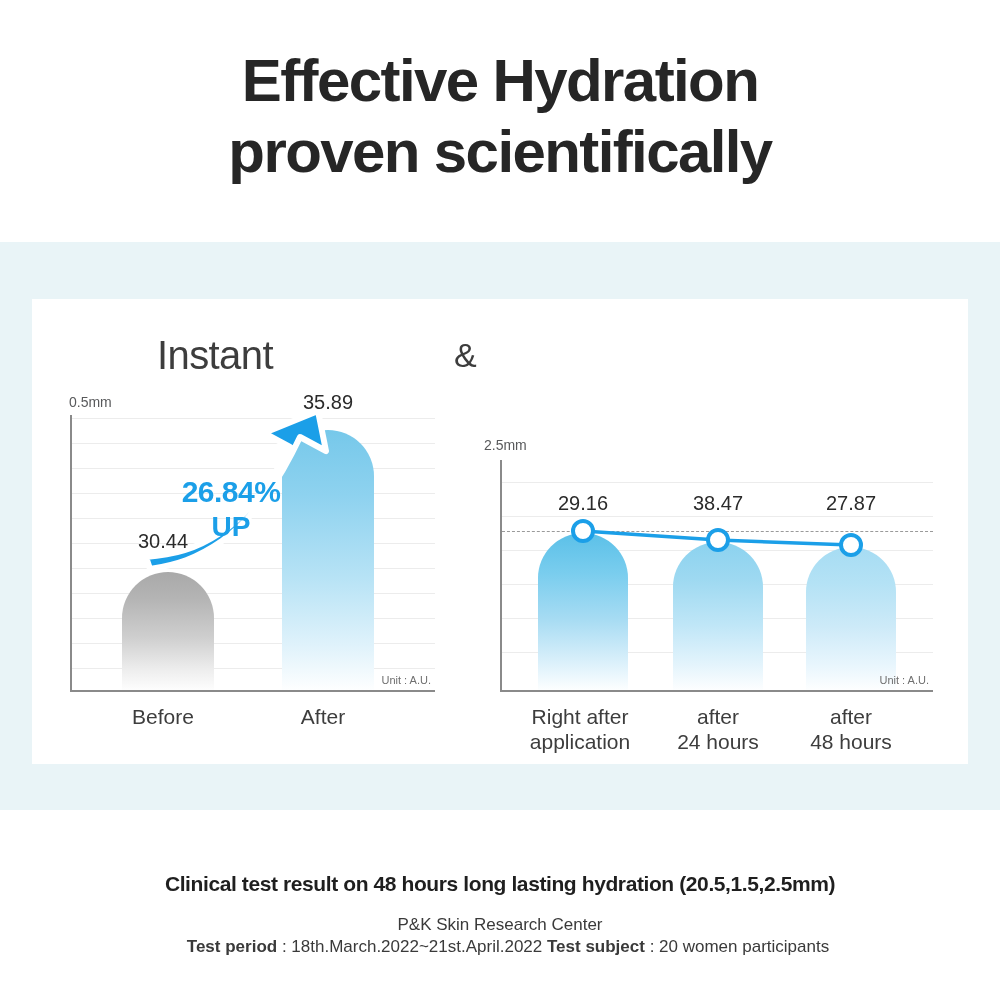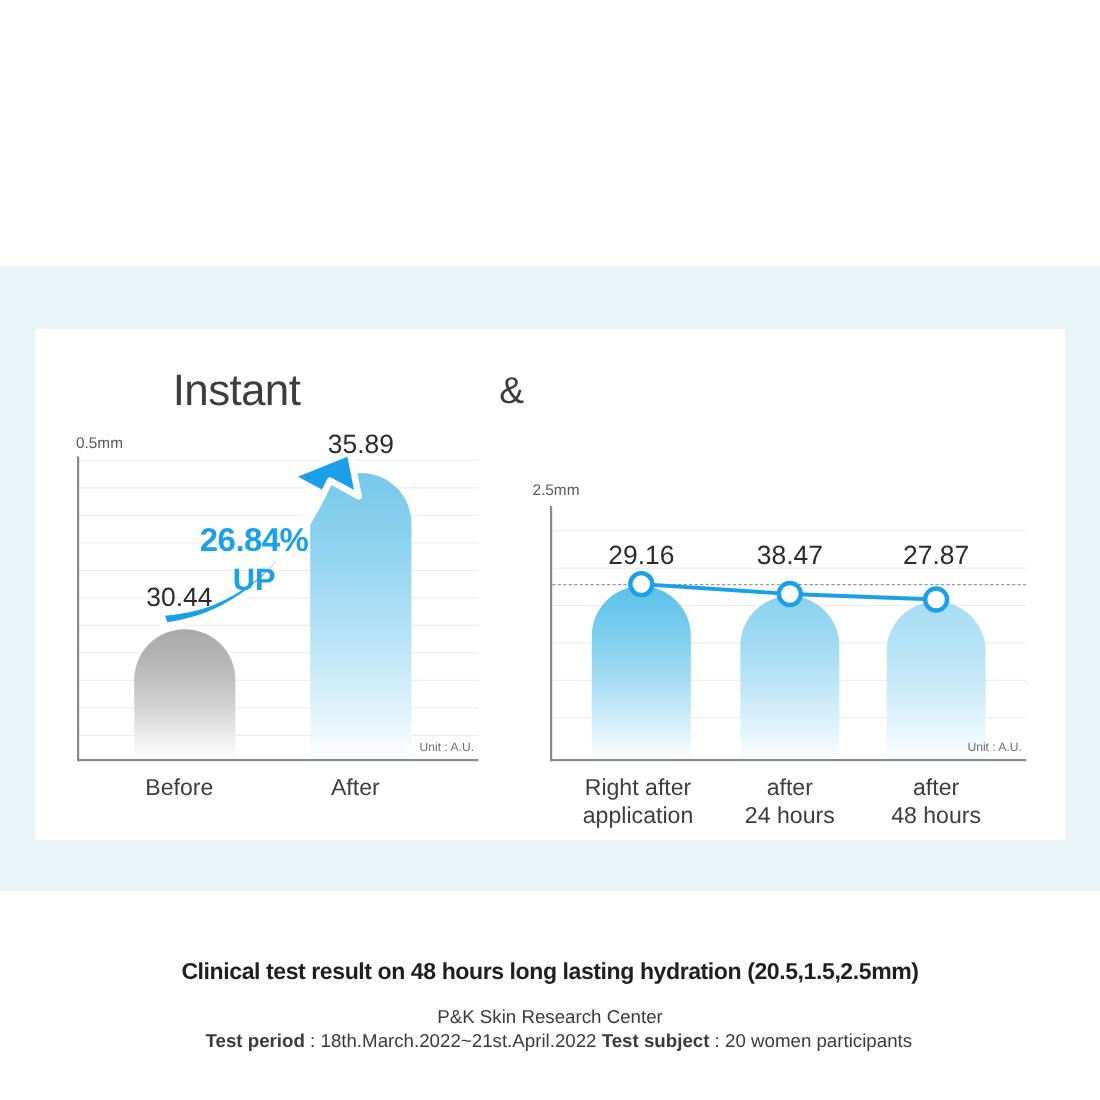--- a/index.html
+++ b/index.html
@@ -62,21 +62,21 @@
     background: linear-gradient(to bottom, #a9a9a9 0%, #b4b4b4 22%, #cfcfcf 55%, #eeeeee 82%, #ffffff 100%);
   }
   .bar-blue-1 {
     background: linear-gradient(to bottom, #76c8ea 0%, #8ed2ef 25%, #b5e2f5 55%, #dff2fb 82%, #ffffff 100%);
   }
   .bar-b1 { background: linear-gradient(to bottom, #5bc0e8 0%, #79cdee 25%, #a8dcf3 55%, #dcf1fb 82%, #ffffff 100%); }
   .bar-b2 { background: linear-gradient(to bottom, #8bd2ef 0%, #9ed9f1 25%, #bfe6f7 55%, #e4f4fc 82%, #ffffff 100%); }
   .bar-b3 { background: linear-gradient(to bottom, #a6dcf3 0%, #b4e2f5 25%, #cdeaf8 55%, #e9f6fd 82%, #ffffff 100%); }
 
   .val-label {
-    position: absolute; font-size: 24px; color: #2b2b2b; text-align: center;
+    position: absolute; font-size: 20px; color: #2b2b2b; text-align: center;
     white-space: nowrap;
   }
   .cat-label {
     position: absolute; font-size: 21px; color: #3d3d3d; text-align: center;
     line-height: 1.18; white-space: nowrap;
   }
   .unit-note {
     position: absolute; font-size: 11px; color: #6f6f6f; white-space: nowrap;
   }
 
@@ -104,20 +104,24 @@
     position: absolute; left: 0; top: 937px; width: 1000px; text-align: center;
     font-size: 17px; color: #3a3a3a; padding-left: 16px;
   }
   .foot-sub2 b { font-weight: 700; }
 </style>
 </head>
 <body>
 
 <div class="page">
 
+  <div class="headline">
+    <span class="l1">Effective Hydration</span>
+    <span class="l2">proven scientifically</span>
+  </div>
 
   <div class="band"></div>
   <div class="card"></div>
 
   <div class="chart-title t-instant">Instant</div>
   <div class="chart-title t-amp">&amp;</div>
 
   <div class="axis-unit" style="left:46px; top:394px;margin-left:23px;">0.5mm</div>
 
   <div class="plot" style="left:70px; top:415px; width:365px; height:277px;">

